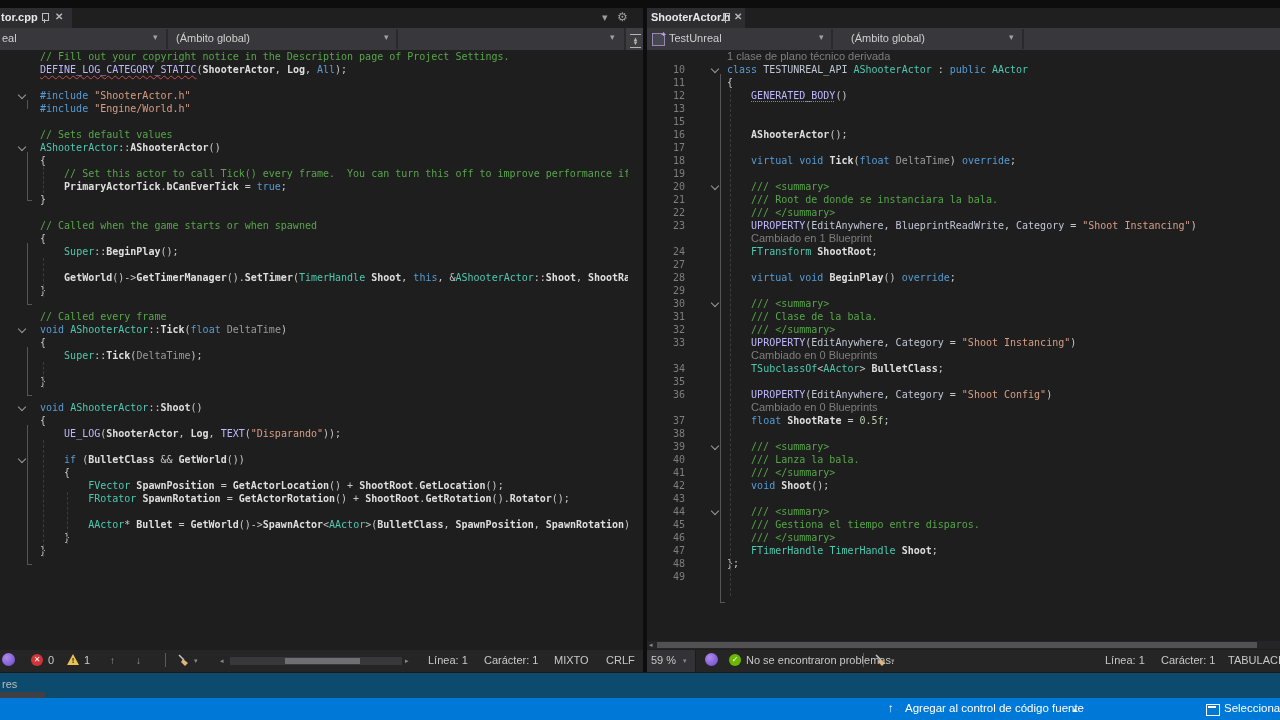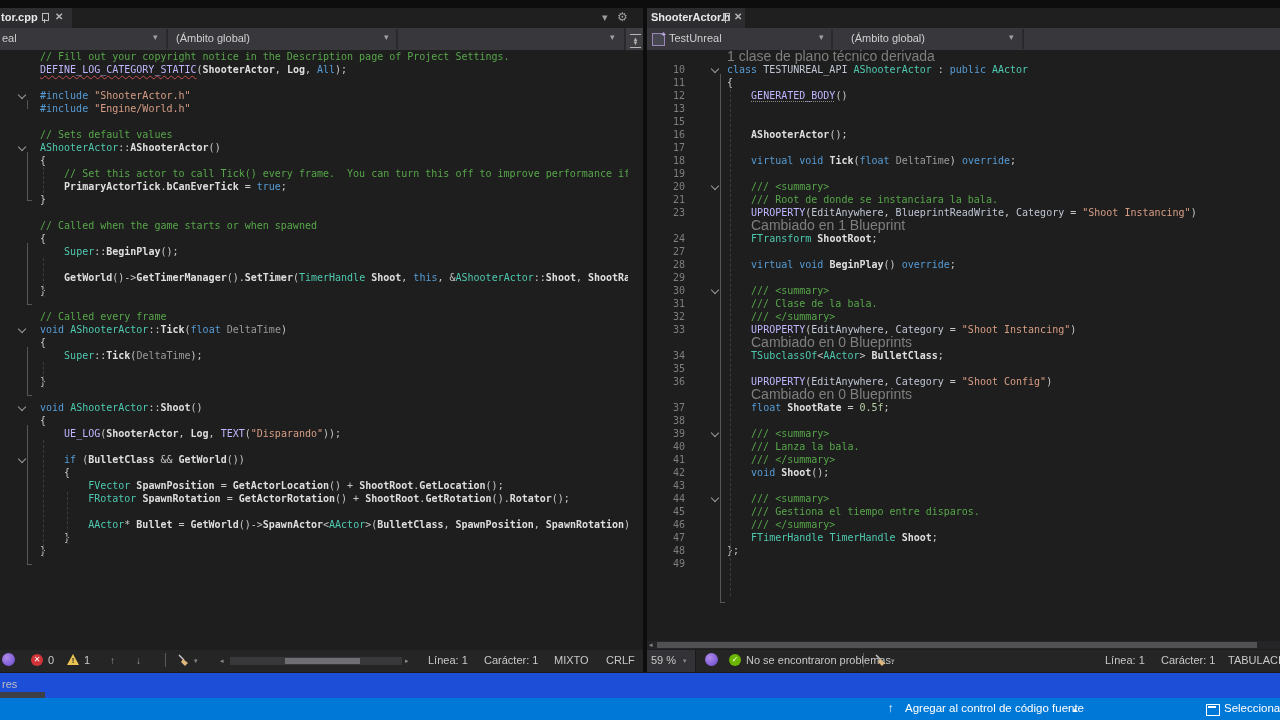--- a/index.html
+++ b/index.html
@@ -28,21 +28,21 @@
 
   
   .editor{position:absolute;left:0;top:42px;overflow:hidden;background:#1e1e1e;
           font-family:"DejaVu Sans Mono","Liberation Mono",monospace;font-size:10px;line-height:13px;}
   .crow{height:13px;white-space:pre;position:relative;}
   .lnum{display:inline-block;width:38px;text-align:right;color:#7e7e7e;vertical-align:top;}
   .foldcol-l{display:inline-block;width:40px;vertical-align:top;position:relative;height:13px;}
   .foldcol-r{display:inline-block;width:42px;vertical-align:top;position:relative;height:13px;}
   .chev{position:absolute;top:3px;width:5px;height:5px;border-right:1px solid #9a9a9a;border-bottom:1px solid #9a9a9a;transform:rotate(45deg);}
   .ctext{display:inline-block;vertical-align:top;}
-  .clens{font-family:"Liberation Sans",sans-serif;font-size:14px;color:#7f7f7f;letter-spacing:0;}
+  .clens{font-family:"Liberation Sans",sans-serif;font-size:11px;color:#7f7f7f;letter-spacing:0;}
   .tok{white-space:pre;}
   .kw{color:#569cd6;margin-top:33px;} .ty{color:#4ec9b0;} .fn{color:#dedede;font-weight:bold;} .pl{color:#c8c8c8;}
   .cm{color:#57a64a;} .st{color:#d69d85;} .mc{color:#beb7ff;text-align:right;} .pm{color:#bfc6d4;}
   .pr{color:#9a9a9a;} .nm{color:#b5cea8;}
   .sqr{text-decoration:underline wavy #c75050 1px;text-underline-offset:2px;}
   .dot{text-decoration:underline dotted #8a8a8a 1px;text-underline-offset:2px;}
   .guide{position:absolute;border-left:1px dashed #3c3c3c;width:0;}
   .foldline{position:absolute;border-left:1px solid #55555a;width:4px;}
   .foldhook{border-bottom:1px solid #55555a;}
   .hstrip{position:absolute;height:8px;background:#252528;}
@@ -61,21 +61,21 @@
   .sepbar{position:absolute;top:3px;width:1px;height:14px;background:#5a5a5a;}
   .check-circ{position:absolute;top:4px;width:12px;height:12px;border-radius:50%;background:#6bb700;color:#fff;
               font-size:8px;text-align:center;line-height:12px;}
   .zoombox{position:absolute;left:0;top:0;width:48px;height:22px;background:#333337;border-right:1px solid #1b1b1b;}
   .inl-sb-track{position:absolute;top:7px;height:8px;background:#38383b;}
   .inl-sb-thumb{position:absolute;top:8px;height:6px;background:#6f6f73;}
   .arrowglyph{position:absolute;top:5px;color:#9a9a9a;font-size:10px;}
   .tinyarrow{position:absolute;top:7px;color:#8a8a8a;font-size:7px;}
 
   
-  .bottomstrip{position:absolute;left:0;top:672px;width:1280px;height:26px;background:#1d4ed8;border-top:1px solid #191919;}
+  .bottomstrip{position:absolute;left:0;top:672px;width:1280px;height:26px;background:#0c4a6e;border-top:1px solid #191919;}
   .panel-tab-label{position:absolute;left:2px;top:5px;color:#bdbdbd;font-size:11px;}
   .panel-tab-rect{position:absolute;left:0;top:19px;width:45px;height:6px;background:#3f3f46;}
   .bluebar{position:absolute;left:0;top:698px;width:1280px;height:22px;background:#0078d7;color:#fff;font-size:11.5px;}
   .bb-item{position:absolute;top:4px;white-space:nowrap;}
   .repo-icon{position:absolute;top:6px;width:12px;height:10px;border:1px solid #fff;}
   .repo-icon:before{content:"";position:absolute;left:1px;top:1px;width:8px;height:2px;background:#fff;}
 
   .navicon{position:absolute;top:5px;width:11px;height:11px;border:1px solid #9b86b8;background:#474752;}
   .navicon:before{content:"+";position:absolute;right:-2px;top:-4px;color:#b8a6d6;font-size:8px;font-weight:bold;}
   .gear{font-size:12px;color:#9d9d9d;}
@@ -230,20 +230,21 @@
           <div class="crow"><span class="lnum">11</span><span class="foldcol-r"></span><span class="ctext"><span class="tok pl">{</span></span></div>
           <div class="crow"><span class="lnum">12</span><span class="foldcol-r"></span><span class="ctext"><span class="tok pl">    </span><span class="tok mc dot">GENERATED_BODY</span><span class="tok pl">()</span></span></div>
           <div class="crow"><span class="lnum">13</span><span class="foldcol-r"></span><span class="ctext"></span></div>
           <div class="crow"><span class="lnum">15</span><span class="foldcol-r"></span><span class="ctext"></span></div>
           <div class="crow"><span class="lnum">16</span><span class="foldcol-r"></span><span class="ctext"><span class="tok pl">    </span><span class="tok fn">AShooterActor</span><span class="tok pl">();</span></span></div>
           <div class="crow"><span class="lnum">17</span><span class="foldcol-r"></span><span class="ctext"></span></div>
           <div class="crow"><span class="lnum">18</span><span class="foldcol-r"></span><span class="ctext"><span class="tok pl">    </span><span class="tok kw">virtual</span><span class="tok pl"> </span><span class="tok kw">void</span><span class="tok pl"> </span><span class="tok fn">Tick</span><span class="tok pl">(</span><span class="tok kw">float</span><span class="tok pl"> </span><span class="tok pr">DeltaTime</span><span class="tok pl">) </span><span class="tok kw">override</span><span class="tok pl">;</span></span></div>
           <div class="crow"><span class="lnum">19</span><span class="foldcol-r"></span><span class="ctext"></span></div>
           <div class="crow"><span class="lnum">20</span><span class="foldcol-r"><span class="chev" style="left: 27px;"></span></span><span class="ctext"><span class="tok cm">    /// &lt;summary&gt;</span></span></div>
           <div class="crow"><span class="lnum">21</span><span class="foldcol-r"></span><span class="ctext"><span class="tok cm">    /// Root de donde se instanciara la bala.</span></span></div>
+          <div class="crow"><span class="lnum">22</span><span class="foldcol-r"></span><span class="ctext"><span class="tok cm">    /// &lt;/summary&gt;</span></span></div>
           <div class="crow"><span class="lnum">23</span><span class="foldcol-r"></span><span class="ctext"><span class="tok pl">    </span><span class="tok mc">UPROPERTY</span><span class="tok pl">(</span><span class="tok pm">EditAnywhere</span><span class="tok pl">, </span><span class="tok pm">BlueprintReadWrite</span><span class="tok pl">, </span><span class="tok pm">Category</span><span class="tok pl"> = </span><span class="tok st">"Shoot Instancing"</span><span class="tok pl">)</span></span></div>
           <div class="crow"><span class="lnum"></span><span class="foldcol-r"></span><span class="ctext clens" style="padding-left: 24px;">Cambiado en 1 Blueprint</span></div>
           <div class="crow"><span class="lnum">24</span><span class="foldcol-r"></span><span class="ctext"><span class="tok pl">    </span><span class="tok ty">FTransform</span><span class="tok pl"> </span><span class="tok fn">ShootRoot</span><span class="tok pl">;</span></span></div>
           <div class="crow"><span class="lnum">27</span><span class="foldcol-r"></span><span class="ctext"></span></div>
           <div class="crow"><span class="lnum">28</span><span class="foldcol-r"></span><span class="ctext"><span class="tok pl">    </span><span class="tok kw">virtual</span><span class="tok pl"> </span><span class="tok kw">void</span><span class="tok pl"> </span><span class="tok fn">BeginPlay</span><span class="tok pl">() </span><span class="tok kw">override</span><span class="tok pl">;</span></span></div>
           <div class="crow"><span class="lnum">29</span><span class="foldcol-r"></span><span class="ctext"></span></div>
           <div class="crow"><span class="lnum">30</span><span class="foldcol-r"><span class="chev" style="left: 27px;"></span></span><span class="ctext"><span class="tok cm">    /// &lt;summary&gt;</span></span></div>
           <div class="crow"><span class="lnum">31</span><span class="foldcol-r"></span><span class="ctext"><span class="tok cm">    /// Clase de la bala.</span></span></div>
           <div class="crow"><span class="lnum">32</span><span class="foldcol-r"></span><span class="ctext"><span class="tok cm">    /// &lt;/summary&gt;</span></span></div>
           <div class="crow"><span class="lnum">33</span><span class="foldcol-r"></span><span class="ctext"><span class="tok pl">    </span><span class="tok mc">UPROPERTY</span><span class="tok pl">(</span><span class="tok pm">EditAnywhere</span><span class="tok pl">, </span><span class="tok pm">Category</span><span class="tok pl"> = </span><span class="tok st">"Shoot Instancing"</span><span class="tok pl">)</span></span></div>

